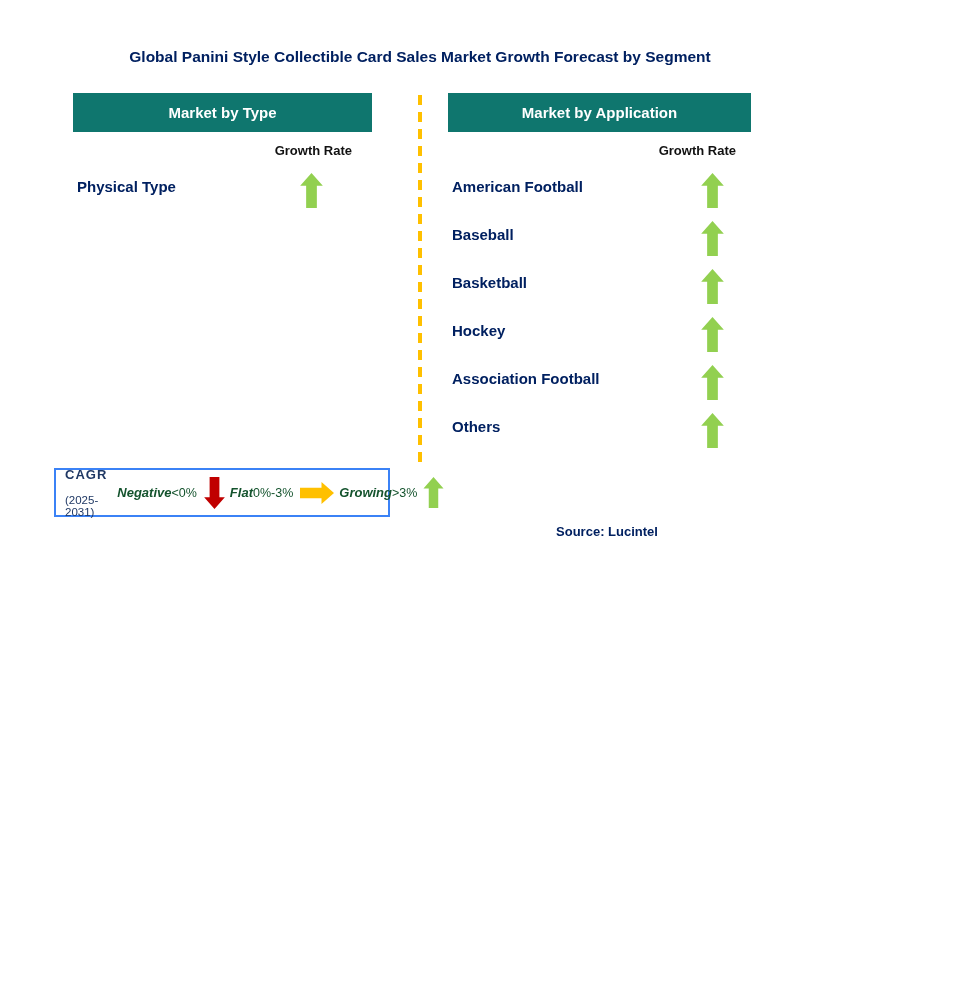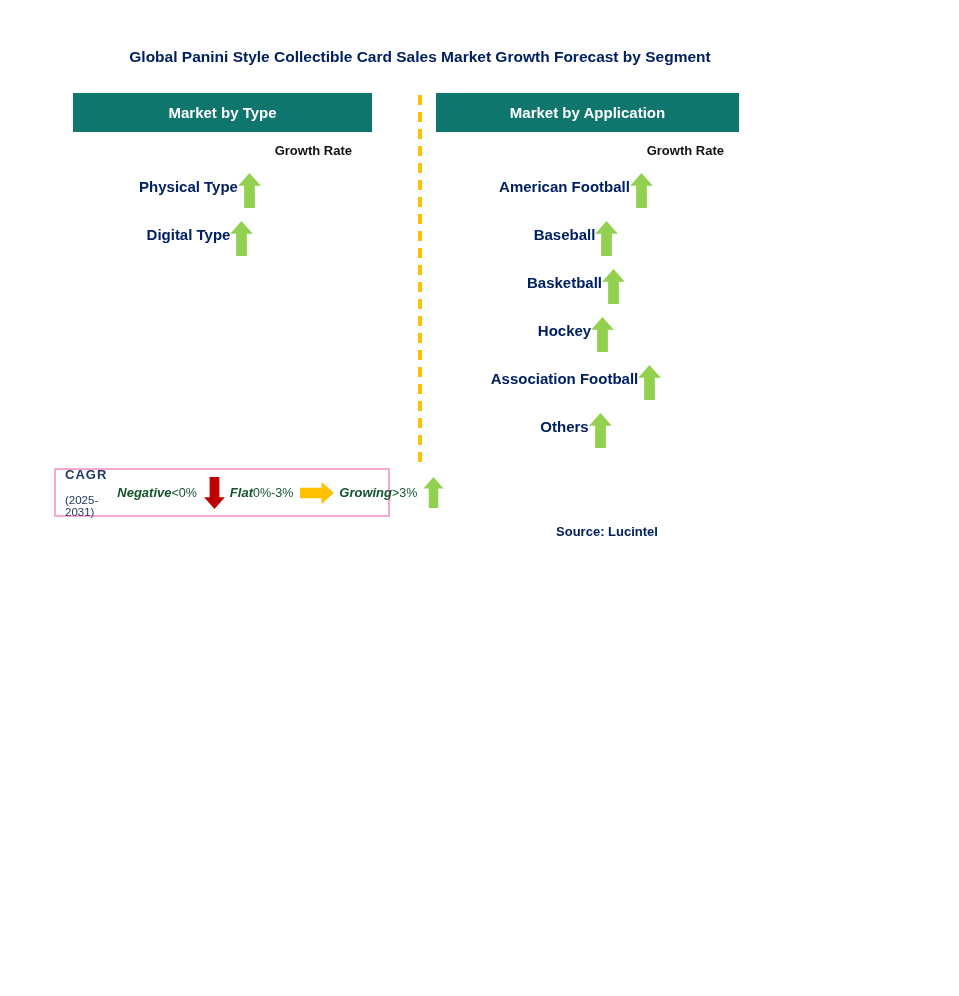--- a/index.html
+++ b/index.html
@@ -11,52 +11,52 @@
   }
   .canvas { position:absolute; left:0; top:0; width:909px; height:996px; background:#fff; }
 
   .title {
     position:absolute; left:0; top:48px; width:840px;
     text-align:center; font-size:15.5px; font-weight:bold; color:#002060;
   }
 
   .panel { position:absolute; top:93px; }
   .panel-left  { left:73px;  width:299px; }
-  .panel-right { left:436px; width:303px; }
+  .panel-right { left:448px; width:303px; }
 
   .panel-header {
     height:39px; line-height:39px; background:#0f766e;
     color:#ffffff; font-size:15px; font-weight:bold; text-align:center;
   }
 
   .growth-rate {
     margin-top:11px; text-align:right; font-size:13px; font-weight:bold; color:#111111;
   }
   .panel-left  .growth-rate { padding-right:20px; }
   .panel-right .growth-rate { padding-right:15px; }
 
   .rows { margin-top:4px; }
   .row {
-    height:48px; display:flex; align-items:center; justify-content:center;
+    height:48px; display:flex; align-items:center; justify-content:space-between;
   }
   .row-label {
     font-size:15px; font-weight:bold; color:#002060; padding-left:4px;
   }
   .row-arrow { display:flex; transform:translateY(4px); }
   .panel-left  .row-arrow { margin-right:49px; }
   .panel-right .row-arrow { margin-right:27px; }
 
   .divider {
     position:absolute; left:418px; top:95px; width:4px; height:370px;
     background:repeating-linear-gradient(to bottom, #FFC000 0 10px, transparent 10px 17px);
   }
 
   .legend {
     position:absolute; left:54px; top:468px; width:336px; height:49px;
-    border:2px solid #f9a8d4; background:#fff;
+    border:2px solid #3b82f6; background:#fff;
     display:flex; align-items:center; padding:0 8px 0 9px;
   }
   .legend-cagr { display:flex; flex-direction:column; color:#1F3864; margin-right:10px; }
   .legend-cagr-label { font-size:13px; font-weight:bold; letter-spacing:1px; }
   .legend-cagr-period { font-size:11.5px; margin-top:12px; }
   .legend-entry { display:flex; align-items:center; }
   .legend-entry-text { display:flex; flex-direction:row; align-items:center; color:#14532d; }
   .legend-entry-label { font-size:13px; font-weight:bold; font-style:italic; }
   .legend-entry-range { font-size:12.5px; margin-top:1px; }
   .legend-arrow { display:flex; margin:0 4px 0 6px; }
@@ -73,28 +73,20 @@
 <div class="canvas">
 
   <div class="title">Global Panini Style Collectible Card Sales Market Growth Forecast by Segment</div>
 
   <div class="panel panel-left">
     <div class="panel-header">Market by Type</div>
     <div class="growth-rate">Growth Rate</div>
     <div class="rows">
         <div class="row">
           <span class="row-label">Physical Type</span>
-          <span class="row-arrow">
-            <svg width="23" height="35" viewBox="0 0 22 34" xmlns="http://www.w3.org/2000/svg">
-              <polygon points="11,0 22,12.5 16.2,12.5 16.2,34 5.8,34 5.8,12.5 0,12.5" fill="#92D050"></polygon>
-            </svg>
-          </span>
-        </div>
-        <div class="row">
-          <span class="row-label">Digital Type</span>
           <span class="row-arrow">
             <svg width="23" height="35" viewBox="0 0 22 34" xmlns="http://www.w3.org/2000/svg">
               <polygon points="11,0 22,12.5 16.2,12.5 16.2,34 5.8,34 5.8,12.5 0,12.5" fill="#92D050"></polygon>
             </svg>
           </span>
         </div>
       </div>
   </div>
 
   <div class="divider"></div>

